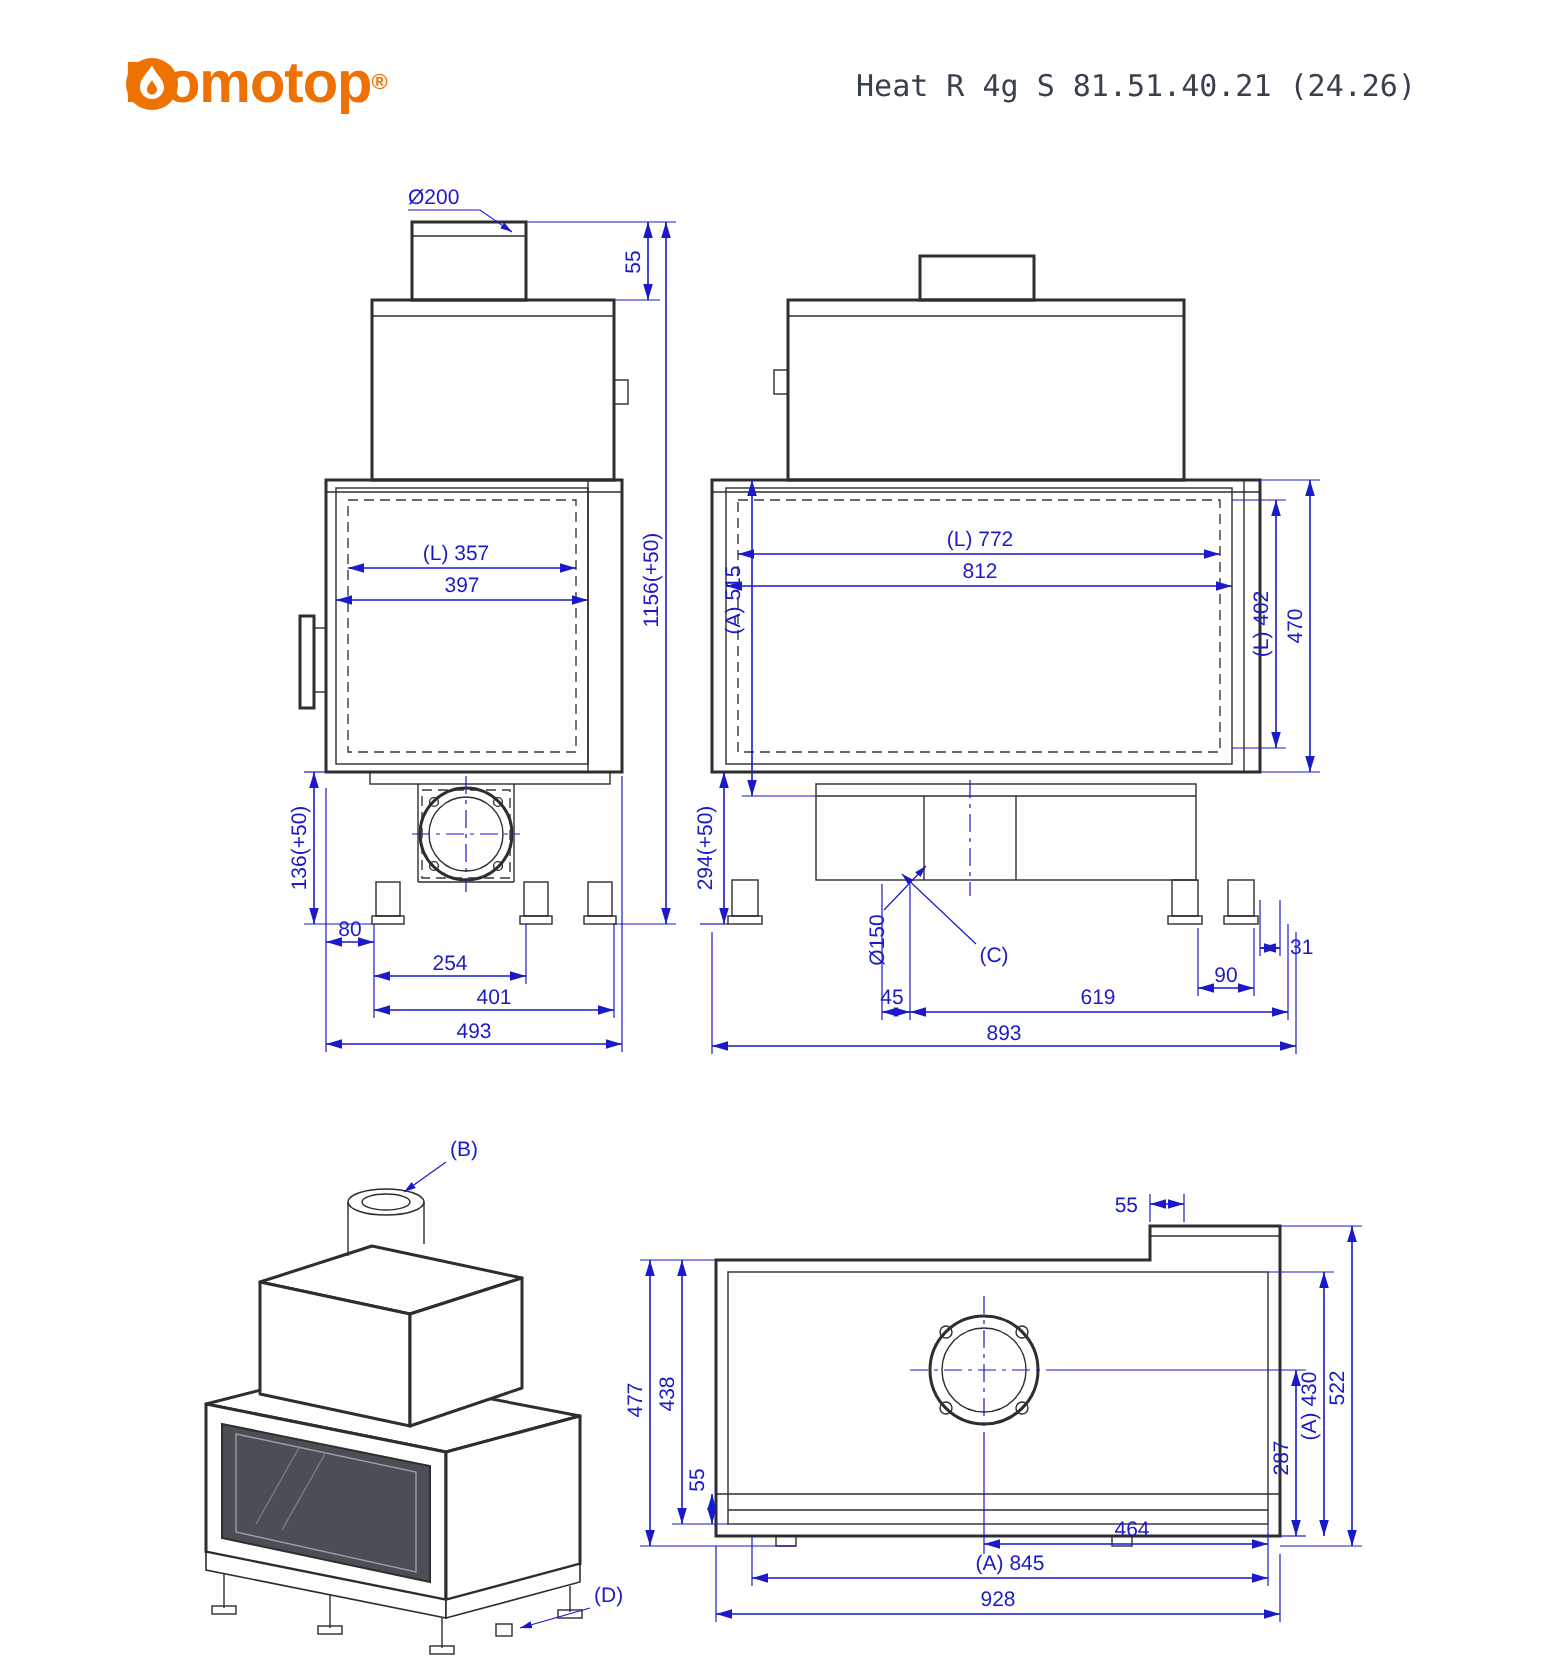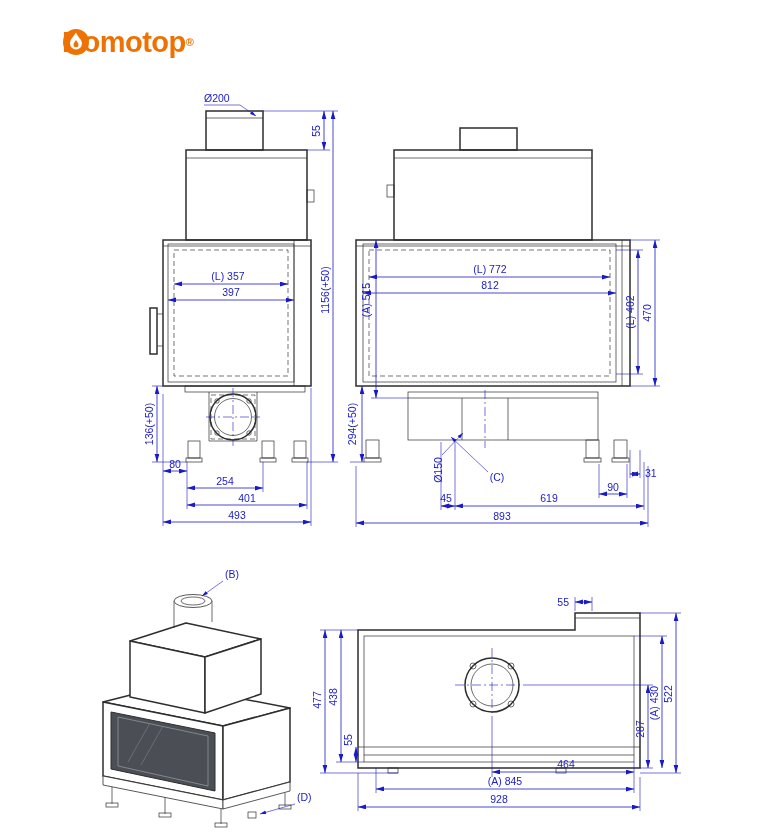--- a/index.html
+++ b/index.html
@@ -26,20 +26,21 @@
 
 <div class="header">
   <div class="logo">
     <svg width="28" height="28" viewBox="0 0 28 28">
       <circle cx="14" cy="14" r="13" fill="#ee7203"></circle>
       <path d="M14 4.5 C11.5 9 8 11 8 15.5 A6 6 0 0 0 20 15.5 C20 11.5 16 9.5 14 4.5 Z" fill="#ffffff"></path>
       <path d="M14 12 C12.8 14 11.5 14.8 11.5 16.8 A2.5 2.5 0 0 0 16.5 16.8 C16.5 15 15 14 14 12 Z" fill="#ee7203"></path>
     </svg>
     <div><span class="brand">Romotop</span><span class="reg">®</span></div>
   </div>
+  <div class="doc-title">Heat R 4g S 81.51.40.21 (24.26)</div>
 </div>
 
 <svg width="778" height="840" viewBox="0 0 778 840">
   <defs>
     <marker id="ar" markerWidth="12" markerHeight="8" refX="10" refY="3" orient="auto-start-reverse">
       <path d="M0,0 L10,3 L0,6 Z" fill="#1a1ac8"></path>
     </marker>
   </defs>
 
   <g>

